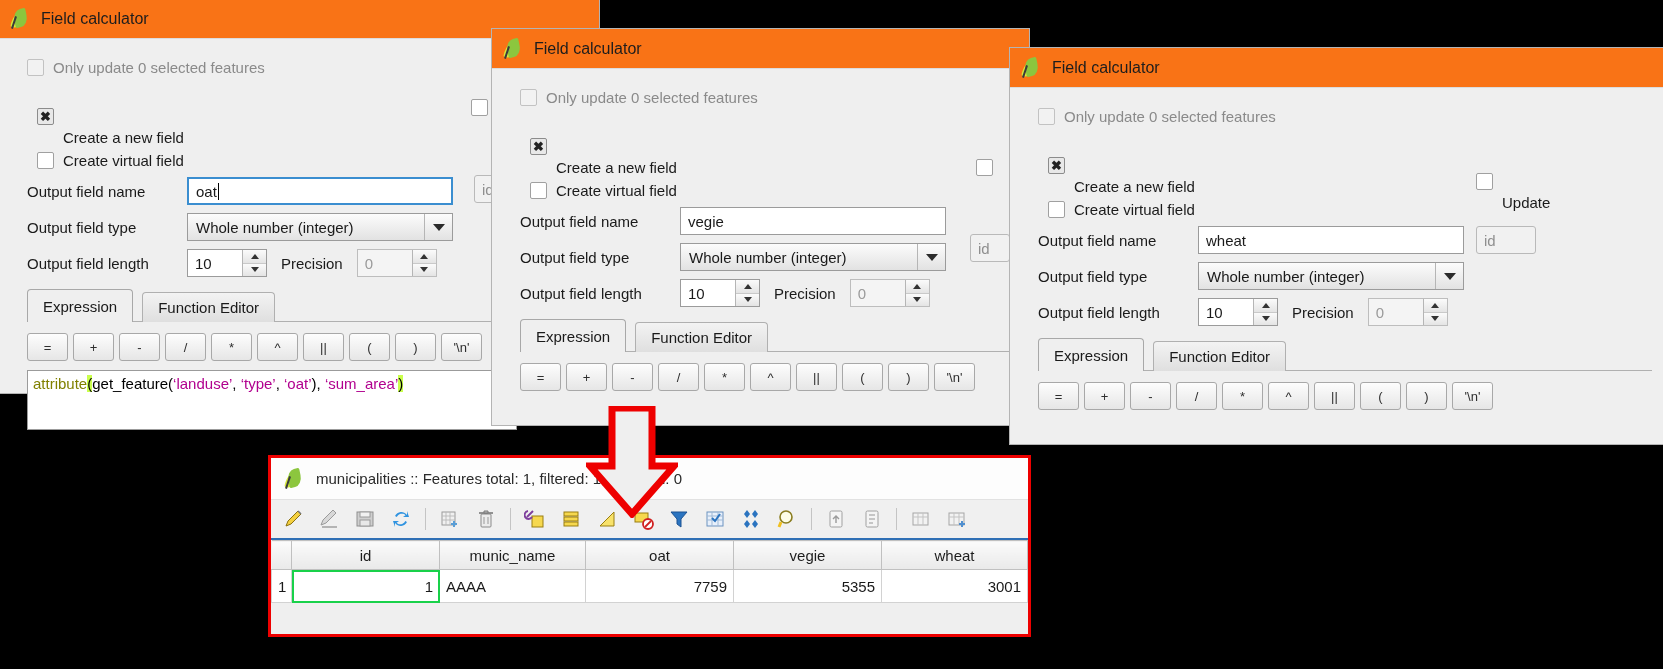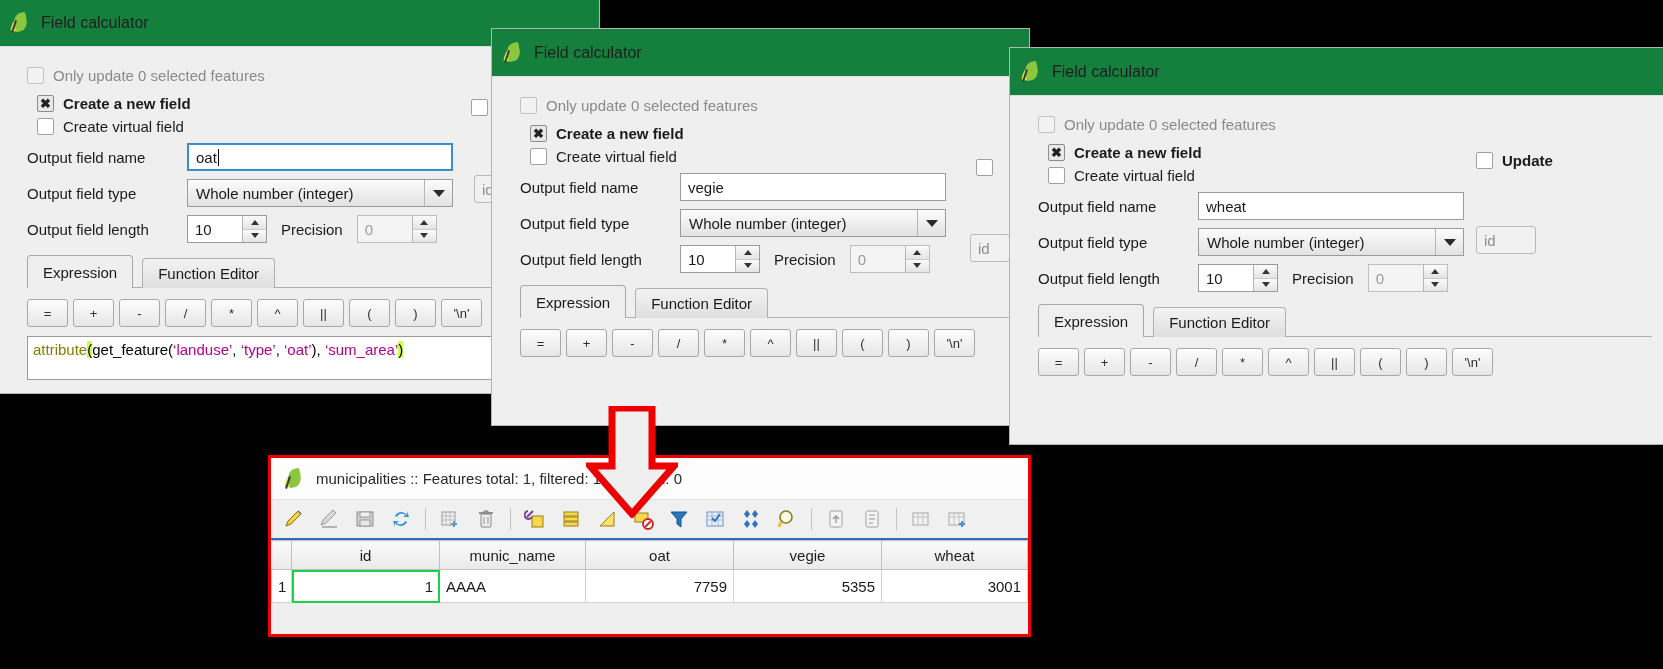--- a/index.html
+++ b/index.html
@@ -7,21 +7,21 @@
   body {
     width:1663px; height:669px; position:relative;
     background:#000; overflow:hidden;
     font-family:"Liberation Sans", sans-serif;
     font-size:15px; color:#1a1a1a;
   }
 
   
   .dlg { position:absolute; background:#efefef; border:1px solid #b4b4b4; }
   .dlg .titlebar {
-    height:48px; background:#15803d; border-bottom:1px solid #dcdcdc;
+    height:40px; background:#f97316; border-bottom:1px solid #dcdcdc;
     display:flex; align-items:center; padding-left:12px; gap:10px;
   }
   .dlg .titlebar .ttl { font-size:16px; color:#1d1d1d; }
   .qgis-logo { width:20px; height:22px; position:relative; flex:0 0 auto; }
   .qgis-logo .leafA {
     position:absolute; left:3px; top:1px; width:13px; height:18px;
     background:#8cc63e; border-radius:60% 10% 60% 10%;
     transform:rotate(-12deg);
   }
   .qgis-logo .leafB {
@@ -39,21 +39,21 @@
   .chk-row { display:flex; align-items:center; gap:9px; margin-bottom:11px; }
   .cbox {
     width:17px; height:17px; background:#fff;
     border:1px solid #a0a0a0; border-radius:2px; flex:0 0 auto;
     display:flex; align-items:center; justify-content:center;
     font-size:13px; line-height:1; color:#222; font-weight:bold;
   }
   .cbox.disabled { background:#f2f2f2; border-color:#c2c2c2; }
   .cbox.checked { background:#e8e8e8; border-color:#8c8c8c; }
   .lbl-dim { color:#8a8a8a; }
-  .lbl-bold { font-weight:bold; }
+  .lbl-bold { font-weight:normal;margin-top:42px; }
 
   .frm-row { display:flex; align-items:center; margin-bottom:8px; gap:0; }
   .frm-label { width:160px; flex:0 0 auto; font-size:15px; }
 
   .txtin {
     height:28px; background:#fff; border:1px solid #9b9b9b;
     padding:0 7px; display:flex; align-items:center; font-size:15px;
   }
   .txtin.focus { border:2px solid #3a8ed0; }
   .caret { display:inline-block; width:1px; height:17px; background:#000; margin-left:1px; }
@@ -246,21 +246,21 @@
       <div class="opbtn">-</div>
       <div class="opbtn">/</div>
       <div class="opbtn">*</div>
       <div class="opbtn">^</div>
       <div class="opbtn">||</div>
       <div class="opbtn">(</div>
       <div class="opbtn">)</div>
       <div class="opbtn">'\n'</div>
     </div>
 
-    <div class="exprbox" style="height:44px;width:490px;">
+    <div class="exprbox" style="height:60px;width:490px;">
       <span class="fn">attribute</span><span class="par-hl">(</span><span class="pl">get_feature(</span><span class="str">‘landuse’</span><span class="pl">, </span><span class="str">‘type’</span><span class="pl">, </span><span class="str">‘oat’</span><span class="pl">)</span><span class="pl">, </span><span class="str">‘sum_area’</span><span class="par-hl">)</span>
     </div>
   </div>
 
   <div style="position:absolute;left:472px;top:100px;width:17px;height:17px;background:#fff;border:1px solid #a0a0a0;border-radius:2px;"></div>
   <div class="ghost-id" style="position:absolute;left:475px;top:176px;width:40px;">
     <span>id</span>
   </div>
 </div>
 

